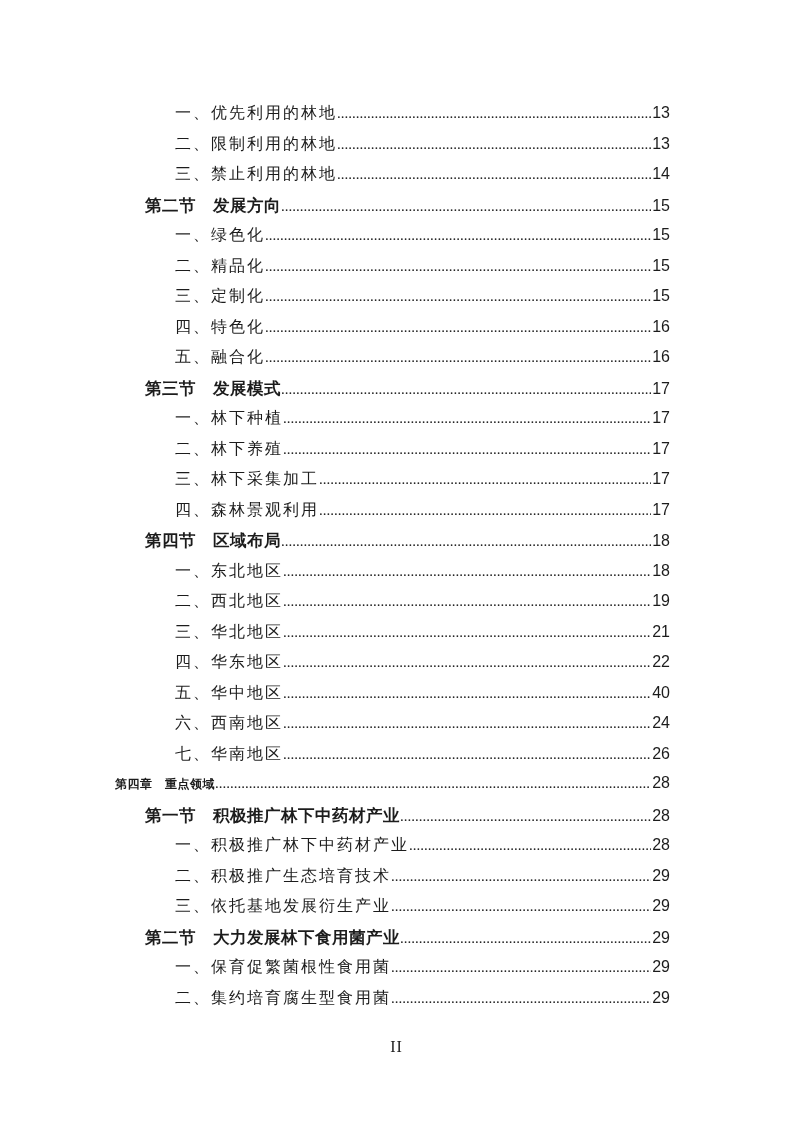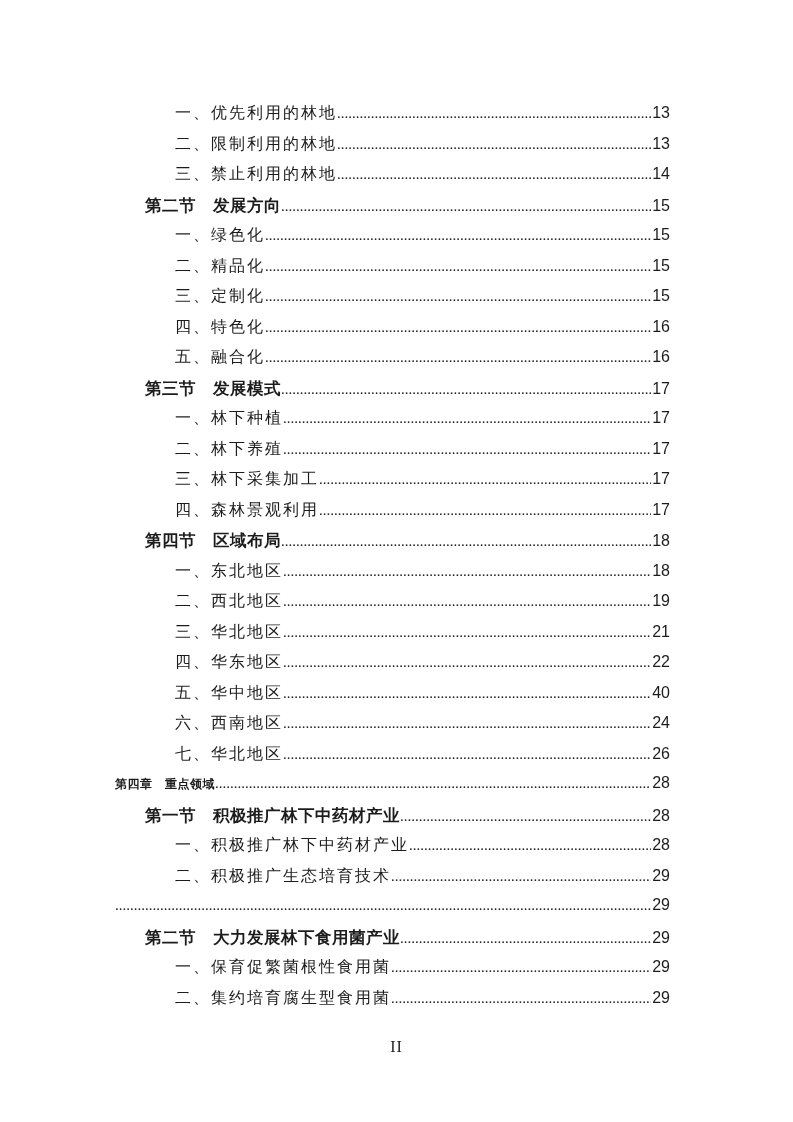--- a/index.html
+++ b/index.html
@@ -192,21 +192,21 @@
       <span class="toc-label">五、华中地区</span>
       <span class="dot-leader"></span>
       <span class="toc-page">40</span>
     </div>
       <div class="toc-row level-item">
       <span class="toc-label">六、西南地区</span>
       <span class="dot-leader"></span>
       <span class="toc-page">24</span>
     </div>
       <div class="toc-row level-item">
-      <span class="toc-label">七、华北地区</span>
+      <span class="toc-label">七、华南地区</span>
       <span class="dot-leader"></span>
       <span class="toc-page">26</span>
     </div>
       <div class="toc-row level-chapter">
       <span class="toc-label">第四章　重点领域</span>
       <span class="dot-leader"></span>
       <span class="toc-page">28</span>
     </div>
       <div class="toc-row level-section">
       <span class="toc-label">第一节　积极推广林下中药材产业</span>
@@ -217,20 +217,21 @@
       <span class="toc-label">一、积极推广林下中药材产业</span>
       <span class="dot-leader"></span>
       <span class="toc-page">28</span>
     </div>
       <div class="toc-row level-item">
       <span class="toc-label">二、积极推广生态培育技术</span>
       <span class="dot-leader"></span>
       <span class="toc-page">29</span>
     </div>
       <div class="toc-row level-item">
+      <span class="toc-label">三、依托基地发展衍生产业</span>
       <span class="dot-leader"></span>
       <span class="toc-page">29</span>
     </div>
       <div class="toc-row level-section">
       <span class="toc-label">第二节　大力发展林下食用菌产业</span>
       <span class="dot-leader"></span>
       <span class="toc-page">29</span>
     </div>
       <div class="toc-row level-item">
       <span class="toc-label">一、保育促繁菌根性食用菌</span>

